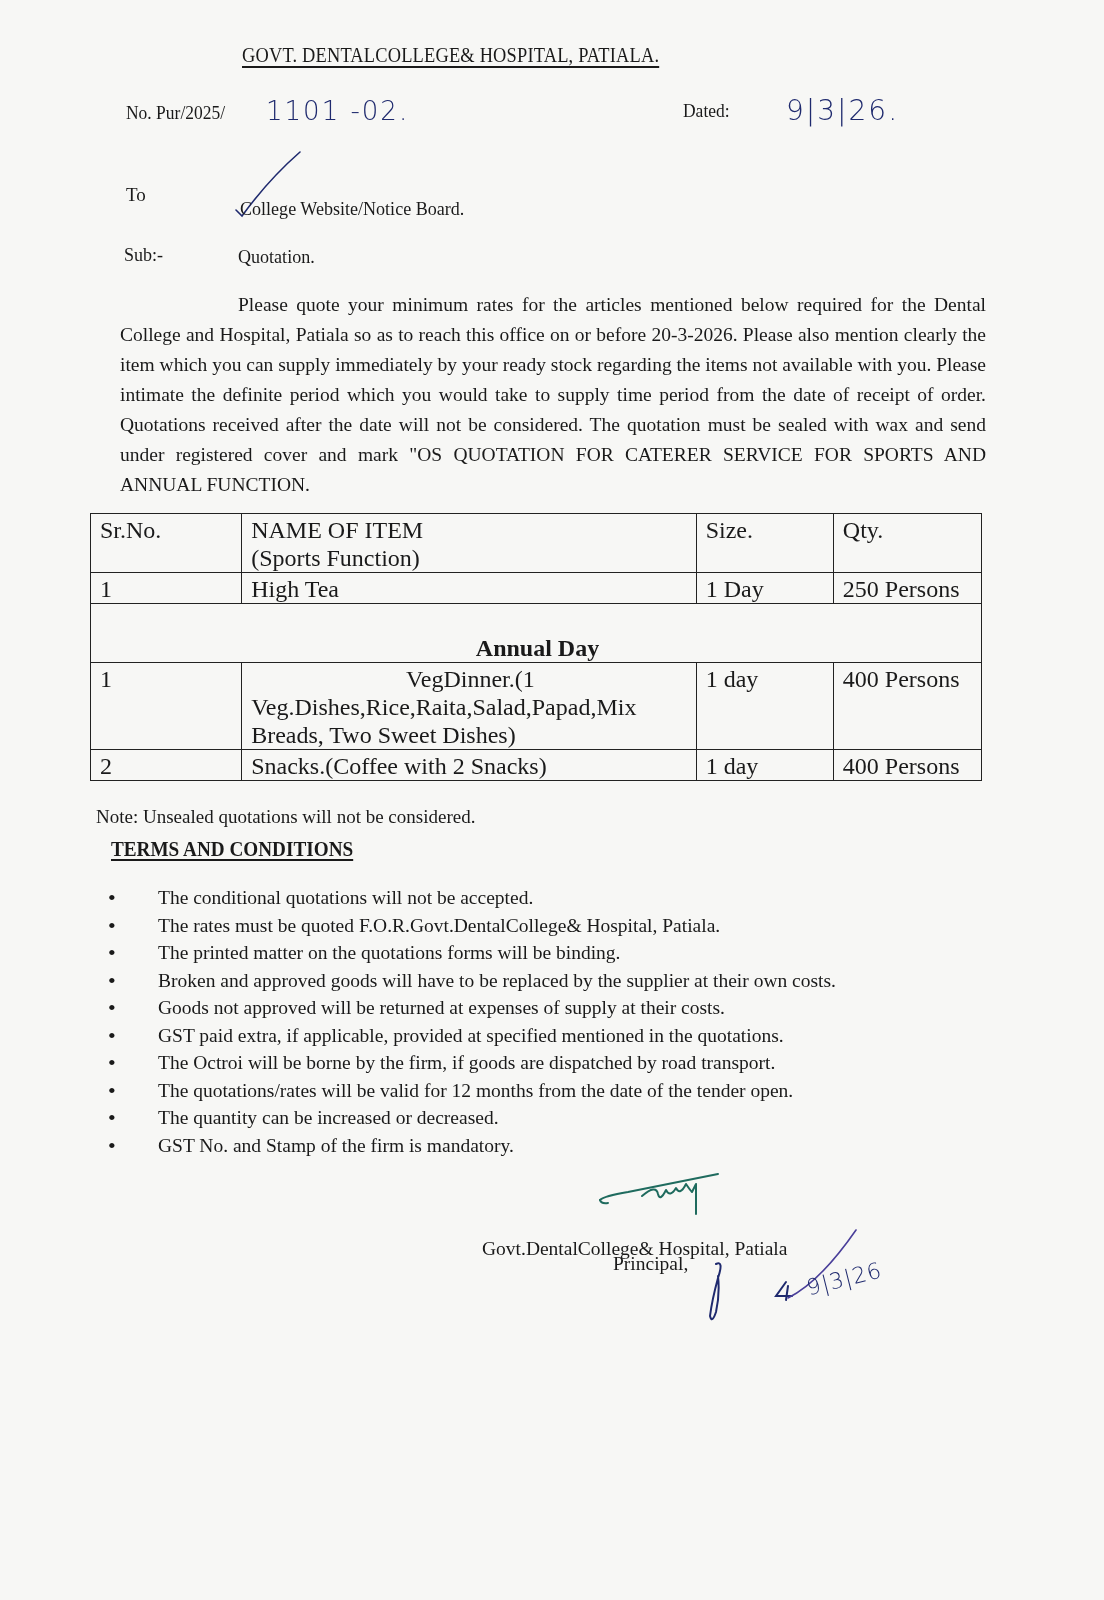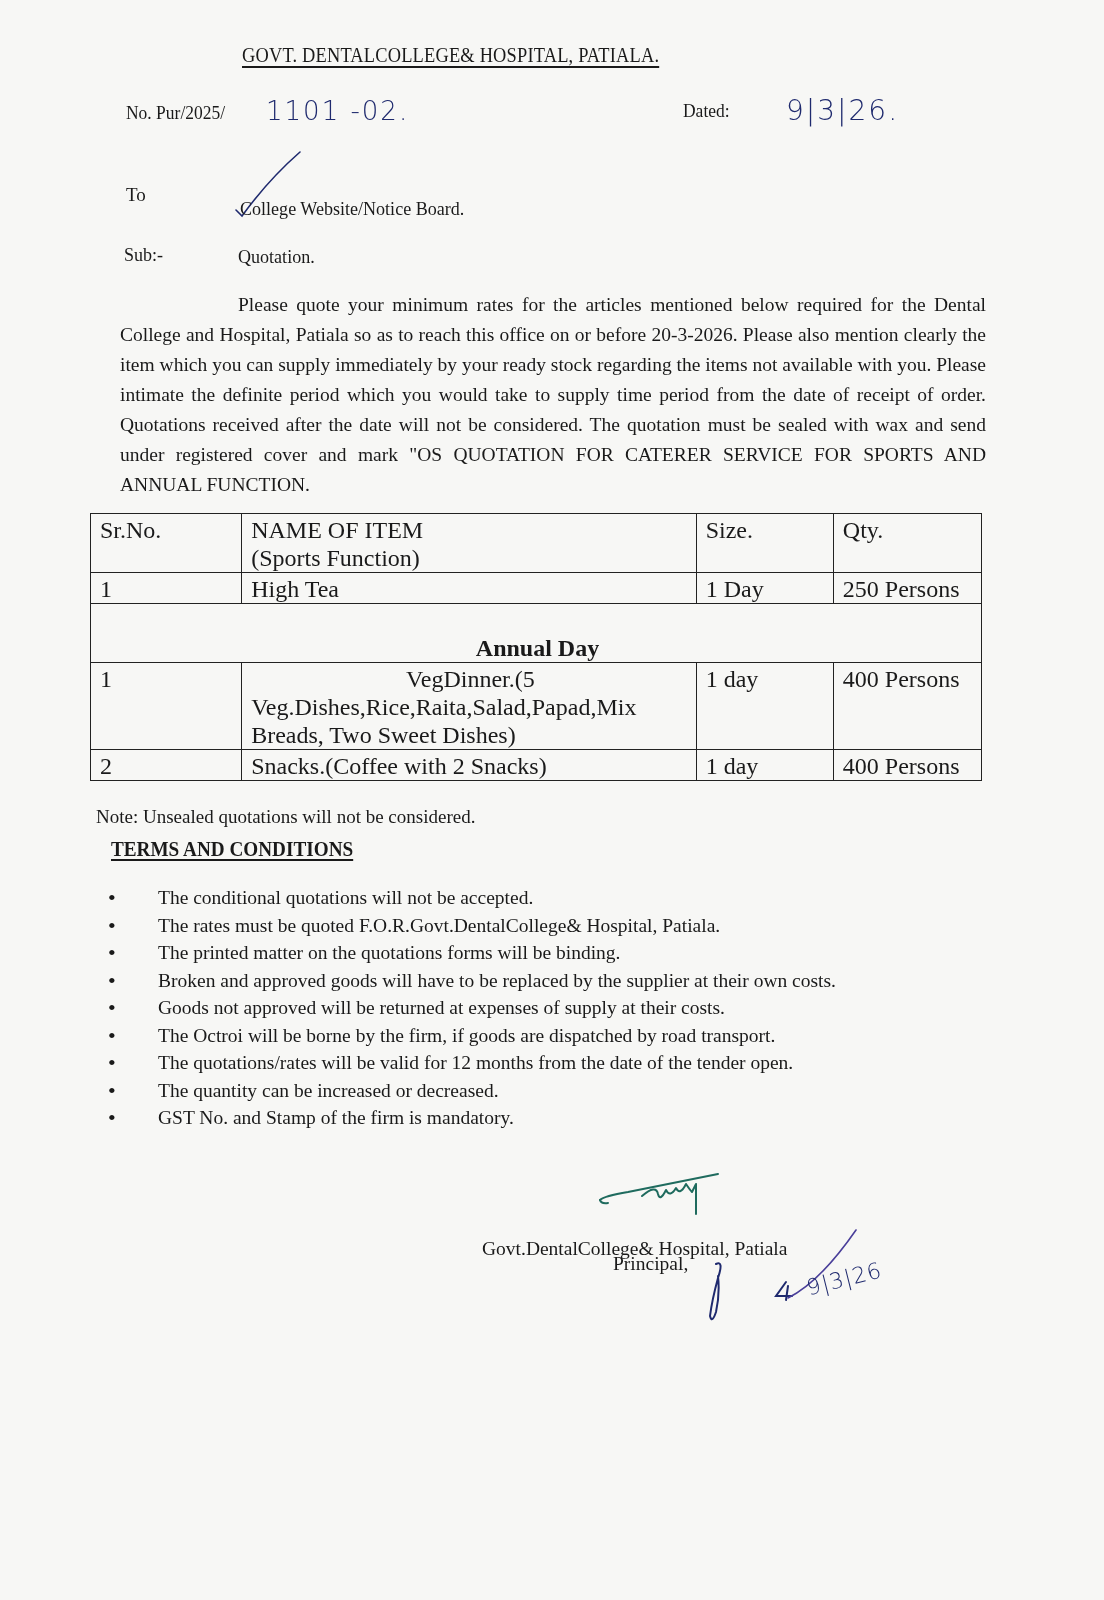--- a/index.html
+++ b/index.html
@@ -93,21 +93,21 @@
     <td>250 Persons</td>
   </tr>
   <tr class="section-row">
     <td colspan="4">Annual Day</td>
   </tr>
   <tr>
     <td>1</td>
     <td>
       <div class="dinner-first">
         <span>Veg</span>
-        <span>Dinner.(5</span>
+        <span>Dinner.(1</span>
       </div>
       <div>Veg.Dishes,Rice,Raita,Salad,Papad,Mix Breads, Two Sweet Dishes)</div>
     </td>
     <td>1 day</td>
     <td>400 Persons</td>
   </tr>
   <tr>
     <td>2</td>
     <td>Snacks.(Coffee with 2 Snacks)</td>
     <td>1 day</td>
@@ -118,20 +118,21 @@
 
 <div id="note" class="abs">Note: Unsealed quotations will not be considered.</div>
 
 <div id="terms-heading" class="abs">TERMS AND CONDITIONS</div>
 <ul id="terms-list" class="abs">
   <li>The conditional quotations will not be accepted.</li>
   <li>The rates must be quoted F.O.R.Govt.DentalCollege&amp; Hospital, Patiala.</li>
   <li>The printed matter on the quotations forms will be binding.</li>
   <li>Broken and approved goods will have to be replaced by the supplier at their own costs.</li>
   <li>Goods not approved will be returned at expenses of supply at their costs.</li>
+  <li>GST paid extra, if applicable, provided at specified mentioned in the quotations.</li>
   <li>The Octroi will  be borne by the firm, if goods are dispatched by road transport.</li>
   <li>The quotations/rates will be valid for 12 months from the date of the tender open.</li>
   <li>The quantity can be increased or decreased.</li>
   <li>GST No. and Stamp of the firm is mandatory.</li>
 </ul>
 
 <svg class="hand" style="left:598px; top:1170px; width:130px; height:50px;" viewBox="0 0 130 50">
   <path d="M2 30 Q6 26 30 22 L120 4" fill="none" stroke="#1f6b5e" stroke-width="2" stroke-linecap="round"></path>
   <path d="M2 30 Q3 34 10 33" fill="none" stroke="#1f6b5e" stroke-width="2" stroke-linecap="round"></path>
   <path d="M44 26 Q58 14 60 24 Q62 32 68 20 Q72 28 78 18 Q82 26 88 14 Q92 20 94 22 L98 14 L98 44" fill="none" stroke="#1f6b5e" stroke-width="2" stroke-linecap="round" stroke-linejoin="round"></path>

